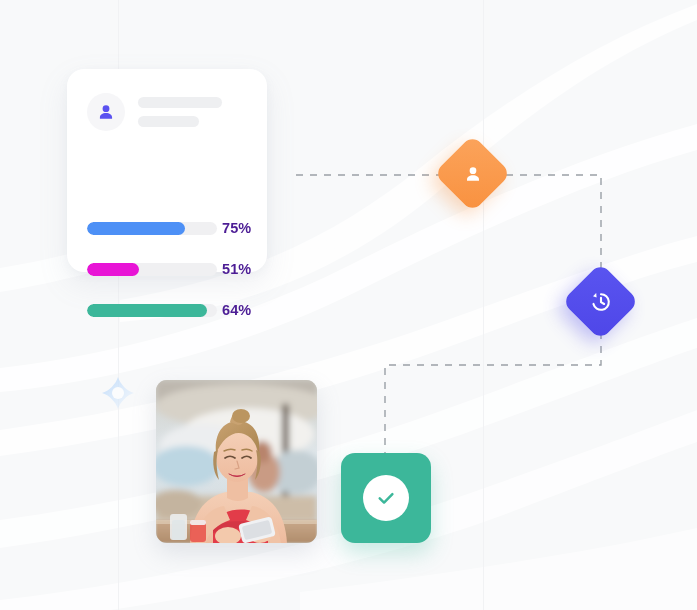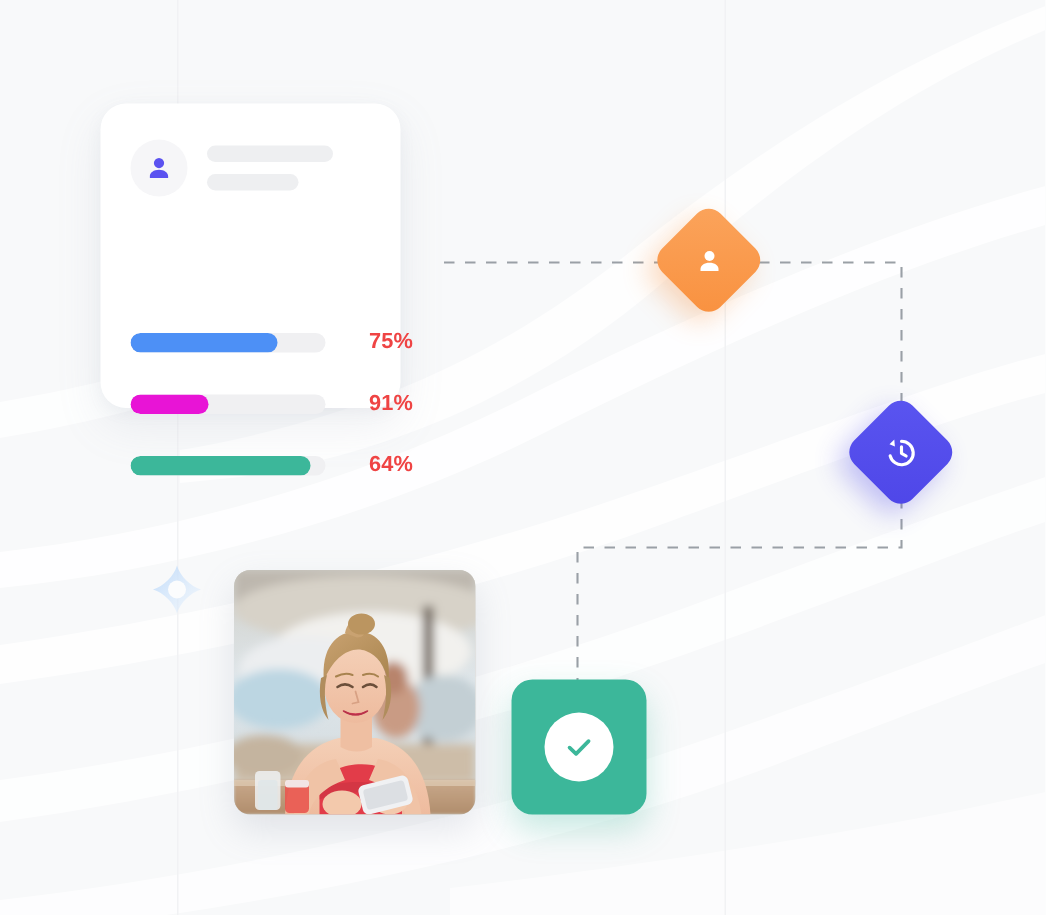--- a/index.html
+++ b/index.html
@@ -85,24 +85,24 @@
     border-radius: 7px;
     background: #f0f0f2;
     overflow: hidden;
     flex: none;
   }
   .bar-fill {
     height: 100%;
     border-radius: 7px;
   }
   .bar-pct {
-    margin-left: 29px;
+    margin-left: 5px;
     font-size: 14.5px;
     font-weight: 700;
-    color: #ef4444;
+    color: #4c1d95;
     letter-spacing: .1px;
     white-space: nowrap;
   }
 
   
   .dash-svg {
     position: absolute;
     inset: 0;
     width: 697px;
     height: 610px;
@@ -244,21 +244,21 @@
       <div class="bar-track">
         <div class="bar-fill" style="width:75%;background:#4d90f6;"></div>
       </div>
       <span class="bar-pct">75%</span>
     </div>
 
     <div class="bar-row r2">
       <div class="bar-track">
         <div class="bar-fill" style="width:40%;background:#e814d6;"></div>
       </div>
-      <span class="bar-pct">91%</span>
+      <span class="bar-pct">51%</span>
     </div>
 
     <div class="bar-row r3">
       <div class="bar-track">
         <div class="bar-fill" style="width:92%;background:#3cb79a;"></div>
       </div>
       <span class="bar-pct">64%</span>
     </div>
   </div>
 

